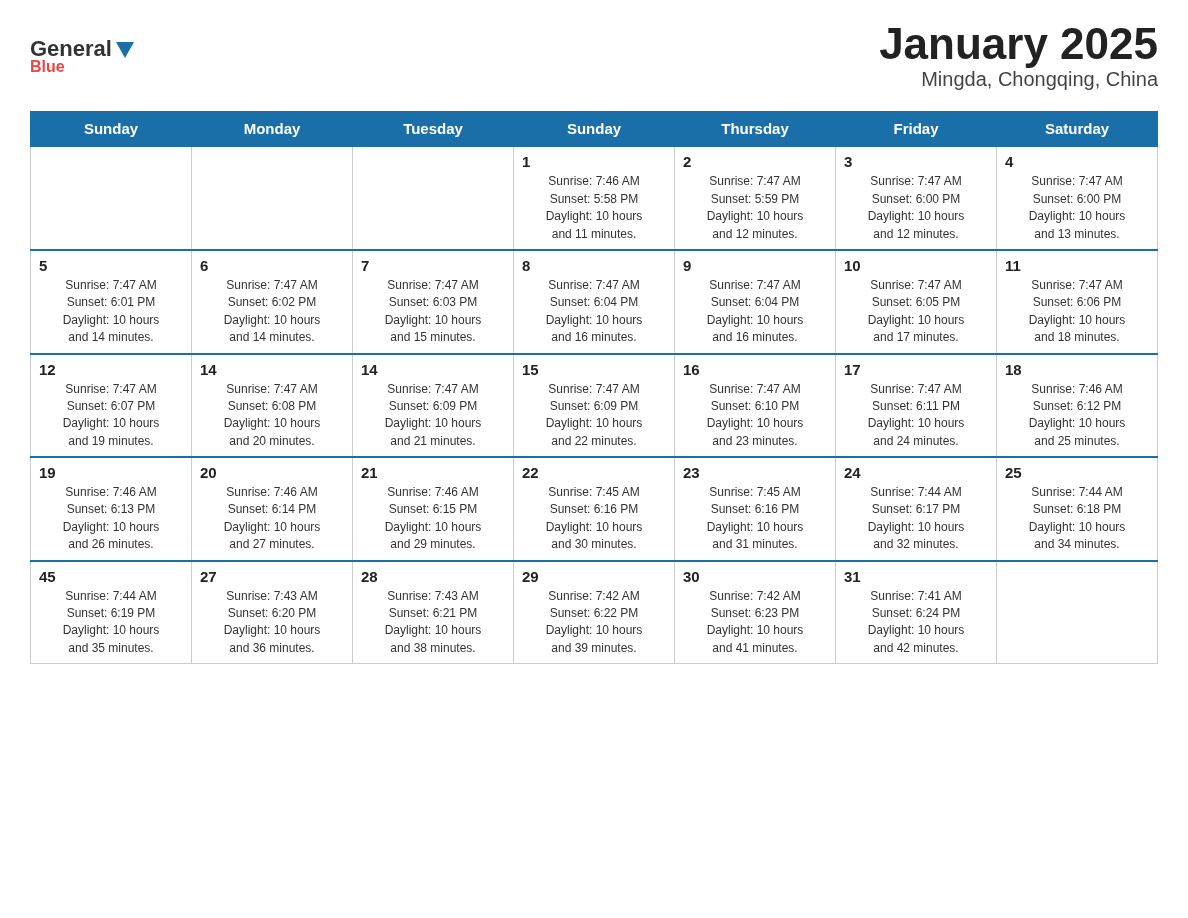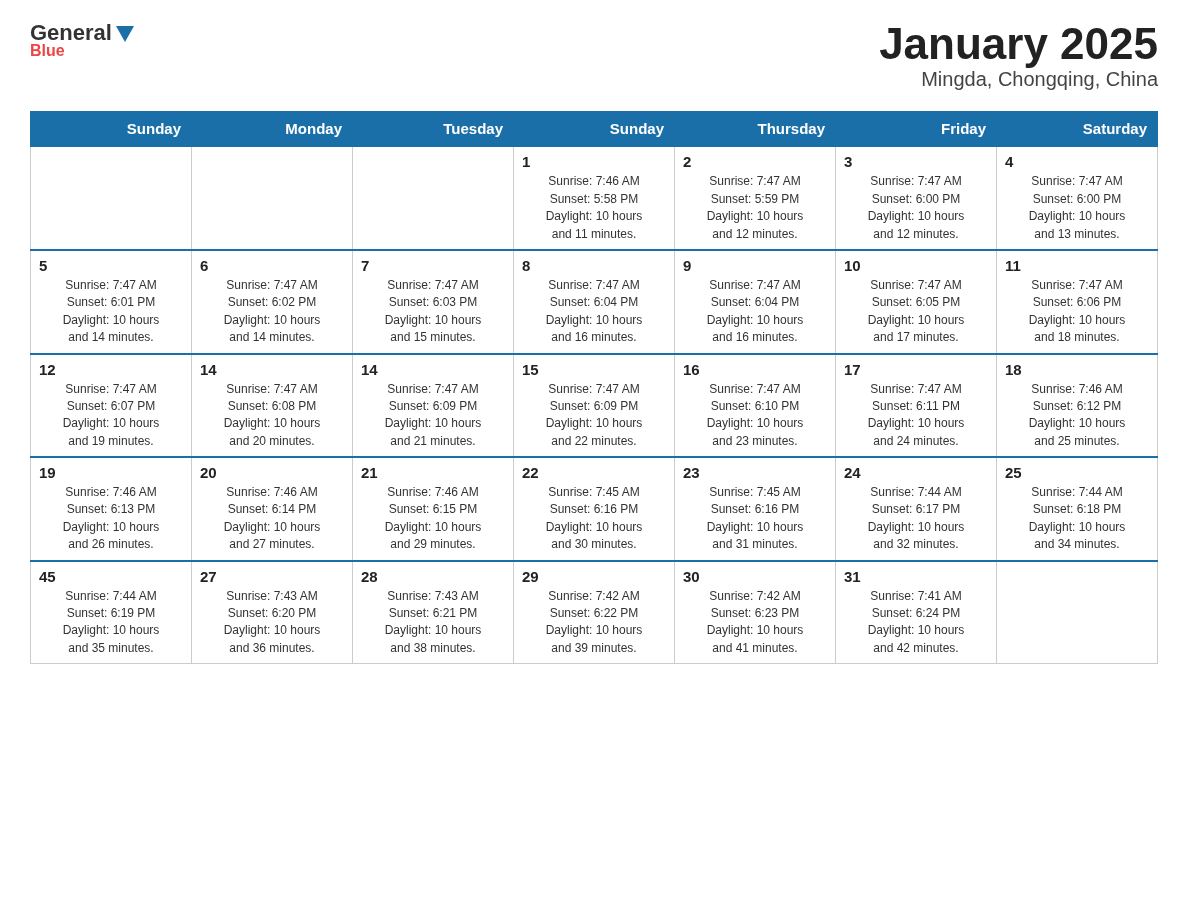--- a/index.html
+++ b/index.html
@@ -6,21 +6,21 @@
     body {
       font-family: Arial, sans-serif;
       background: #ffffff;
       padding: 20px 30px;
       width: 1188px;
       min-height: 918px;
     }
     .header {
       display: flex;
       justify-content: space-between;
-      align-items: flex-start;
+      align-items: center;
       margin-bottom: 20px;
     }
     .logo {
       display: flex;
       align-items: center;
       gap: 0;
     }
     .logo-text-general {
       font-size: 22px;
       font-weight: bold;
@@ -48,21 +48,21 @@
       width: 100%;
       border-collapse: collapse;
       border: 1px solid #aaa;
     }
     .calendar-table th {
       background-color: #1a6fa8;
       color: white;
       font-size: 15px;
       font-weight: bold;
       padding: 8px 10px;
-      text-align: right;
+      text-align: center;
       border: 1px solid #1a6fa8;
     }
     .calendar-table td {
       vertical-align: top;
       padding: 6px 8px;
       border: 1px solid #ccc;
       width: calc(100% / 7);
       min-height: 90px;
       font-size: 12.5px;
       color: #333;

